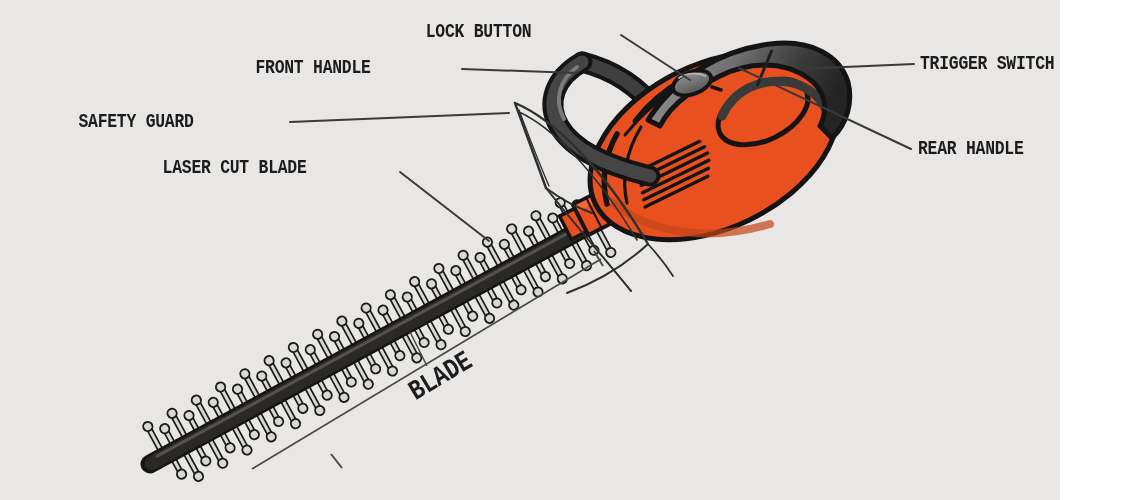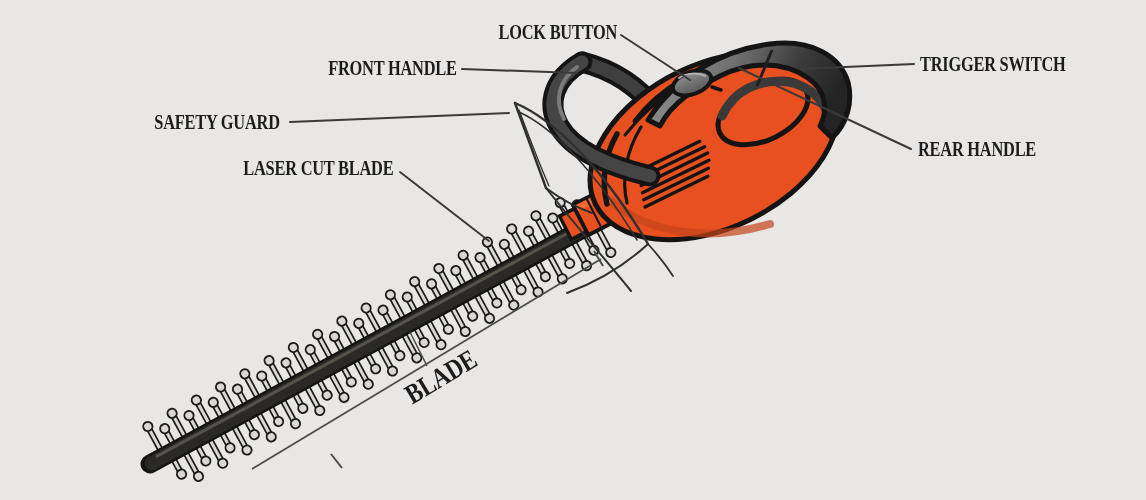--- a/index.html
+++ b/index.html
@@ -1,21 +1,21 @@
 <!DOCTYPE html>
 <html><head>
 <meta charset="utf-8">
 <style>
   html,body{margin:0;padding:0;}
   .stage{
     position:relative;
-    width:1146px;height:500px;
+    width:1060px;height:500px;
     background:var(--bg,#e8e7e5);
     overflow:hidden;
-    font-family:Liberation Serif, serif;
+    font-family:Liberation Mono, monospace;
   }
   .stage svg{position:absolute;left:0;top:0;}
   .lbl{
     position:absolute;
     font-weight:700;
     font-size:21px;
     line-height:22px;
     color:var(--ink,#1c1c1c);
     letter-spacing:-0.3px;
     white-space:nowrap;

